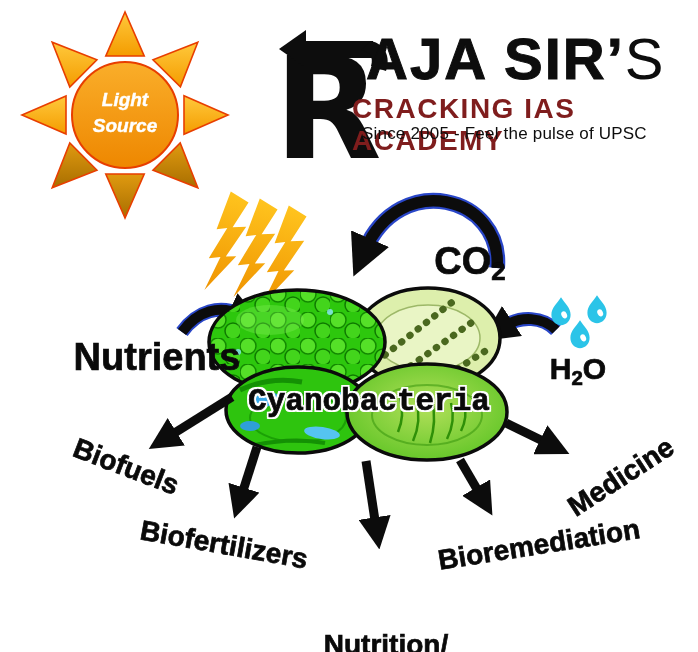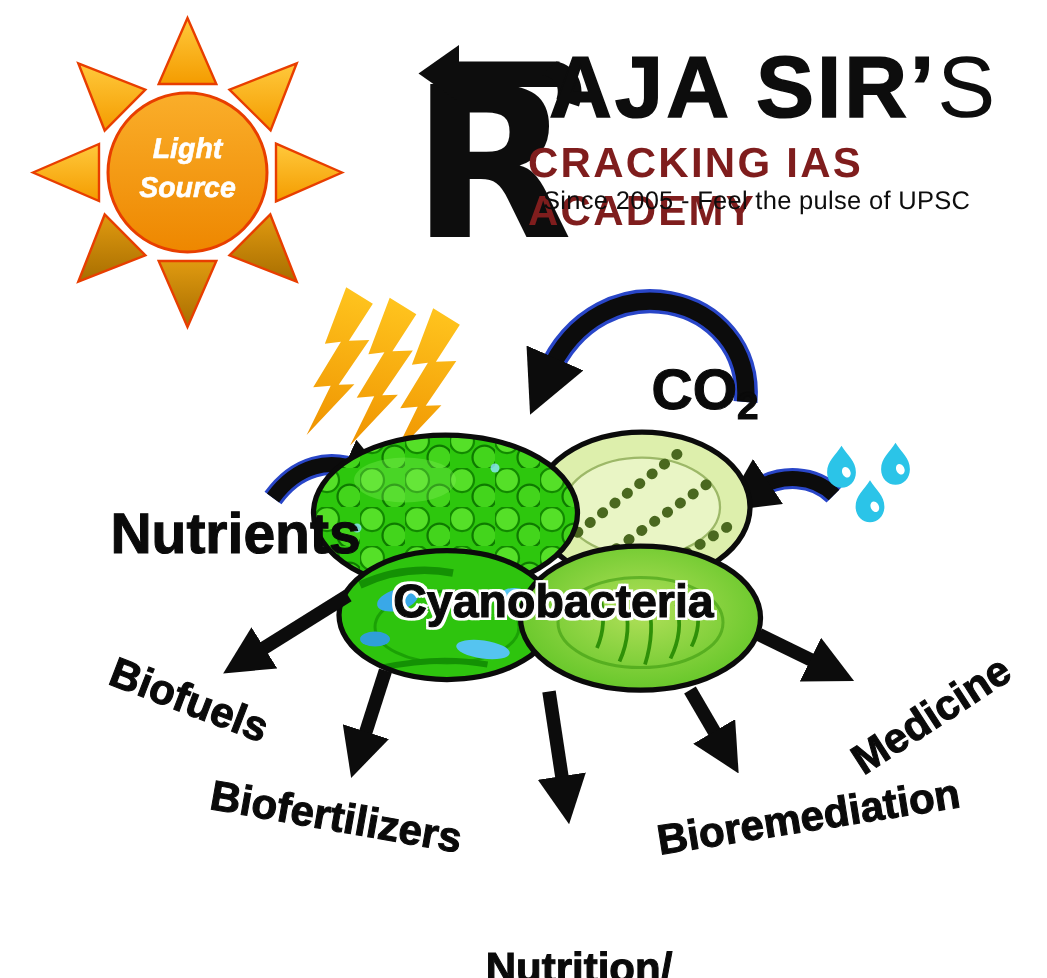--- a/index.html
+++ b/index.html
@@ -7,21 +7,21 @@
          font-family:"Liberation Sans",sans-serif;}
   #diagram-svg{position:absolute;left:0;top:0;}
   .lbl{position:absolute;font-weight:700;color:#0a0a0a;white-space:nowrap;
        transform:translate(-50%,-50%);-webkit-text-stroke:0.7px #0a0a0a;}
   .lbl .sub{font-size:0.68em;vertical-align:-0.25em;}
   .sun-label{position:absolute;left:125px;top:113px;transform:translate(-50%,-50%);
        text-align:center;color:#ffffff;font-weight:700;font-size:19px;line-height:1.35;font-style:italic;
        -webkit-text-stroke:0.4px #ffffff;}
   .center-label{font-size:31px;
        text-shadow:2px 0 0 #fff,-2px 0 0 #fff,0 2px 0 #fff,0 -2px 0 #fff,
-                   2px 2px 0 #fff,-2px -2px 0 #fff,2px -2px 0 #fff,-2px 2px 0 #fff;}
+                   2px 2px 0 #fff,-2px -2px 0 #fff,2px -2px 0 #fff,-2px 2px 0 #fff;font-family:Liberation Mono, monospace;}
   .logo-name{position:absolute;left:366px;top:30px;font-size:58px;line-height:1;
        font-weight:700;color:#0d0d0d;letter-spacing:2px;-webkit-text-stroke:1px #0d0d0d;}
   .logo-name .suffix{font-weight:400;-webkit-text-stroke:0;letter-spacing:0;}
   .logo-tagline{position:absolute;left:352px;top:93px;font-size:28px;font-weight:700;
        letter-spacing:1.5px;color:#7f1d1d;}
   .logo-slogan{position:absolute;left:362px;top:124px;font-size:17px;font-weight:400;
        color:#0d0d0d;letter-spacing:0.2px;}
 </style>
 </head>
 <body>
@@ -195,20 +195,21 @@
 </div>
 
 <div class="logo-name"><span>AJA SIR’</span><span class="suffix">S</span></div>
 <div class="logo-tagline">CRACKING IAS ACADEMY</div>
 <div class="logo-slogan">Since 2005 - Feel the pulse of UPSC</div>
 
 <div class="lbl" style="left:157px;top:357px;font-size:38px;">Nutrients</div>
 
 <div class="lbl" style="left:470px;top:263px;font-size:38px;"><span>CO</span><span class="sub">2</span></div>
 
+<div class="lbl" style="left:578px;top:371px;font-size:30px;"><span>H</span><span class="sub">2</span><span>O</span></div>
 
 <div class="lbl center-label" style="left:369px;top:401px;">Cyanobacteria</div>
 
 <div class="lbl" style="left:126px;top:467px;font-size:28px;transform:translate(-50%,-50%) rotate(21deg);">Biofuels</div>
 
 <div class="lbl" style="left:224px;top:545px;font-size:28px;transform:translate(-50%,-50%) rotate(10deg);">Biofertilizers</div>
 
 <div class="lbl" style="left:386px;top:612px;font-size:28px;text-align:center;line-height:1.18;margin-top:33px;">
   <div>Nutrition/</div>
 </div>

